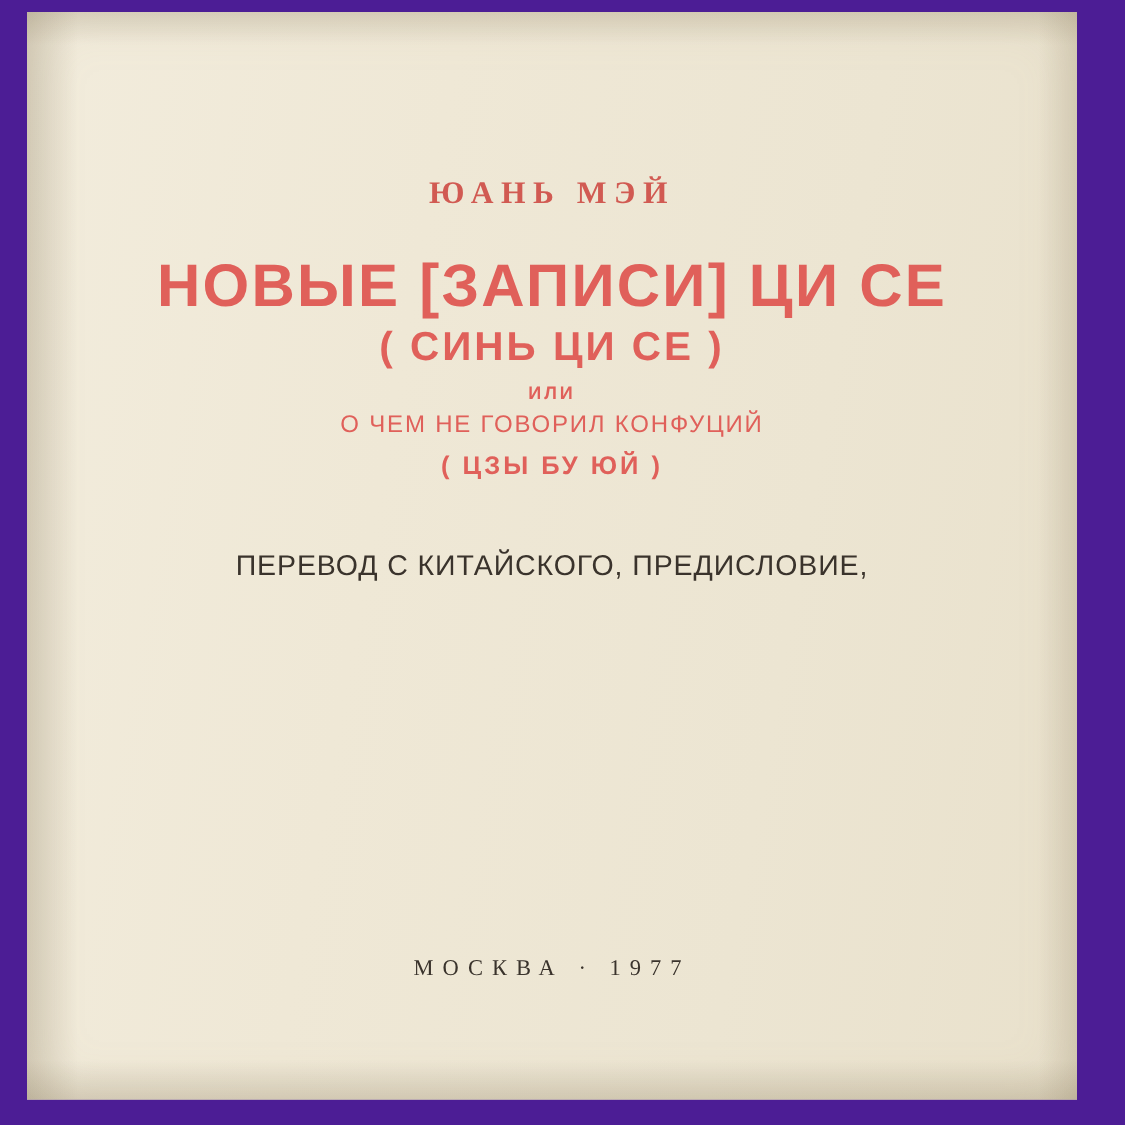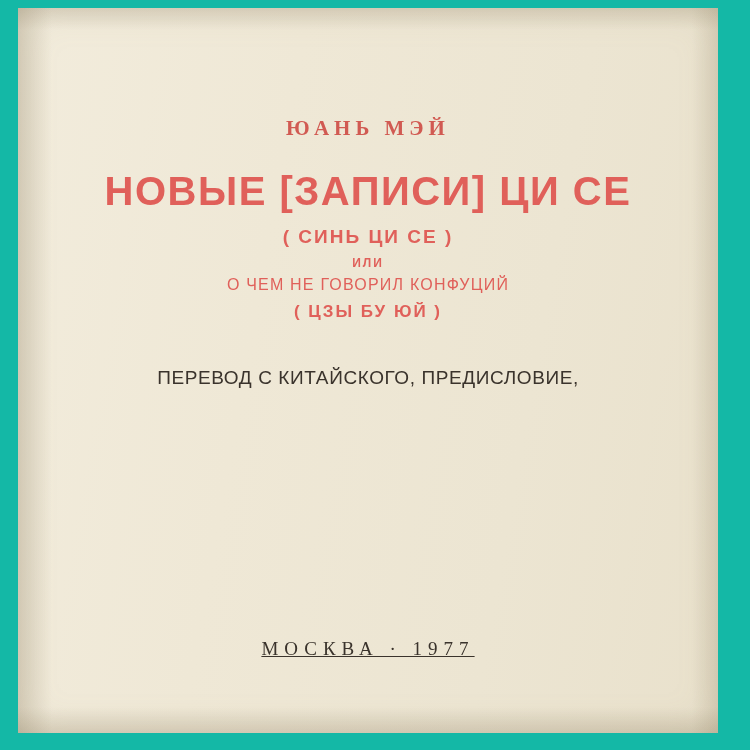--- a/index.html
+++ b/index.html
@@ -10,21 +10,21 @@
     height: 750px;
     overflow: hidden;
   }
   body {
     font-family: "Liberation Serif", serif;
   }
   #page {
     position: relative;
     width: 750px;
     height: 750px;
-    background: #14b8a6;
+    background: #4c1d95;
   }
   
   .paper {
     position: absolute;
     left: 18px;
     top: 8px;
     width: 700px;
     height: 725px;
     background: #efe9d8;
     background-image:
@@ -77,24 +77,23 @@
     color: #e0605a;
     font-family: "Liberation Sans", sans-serif;
   }
   .title-main {
     font-size: 40px;
     font-weight: 700;
     letter-spacing: 1.5px;
     line-height: 1.25;
   }
   .title-sub1 {
-    font-size: 19px;
+    font-size: 27px;
     font-weight: 700;
     letter-spacing: 2px;
-    margin-top: 10px;
   }
   .title-or {
     font-size: 12px;
     font-weight: 700;
     letter-spacing: 2px;
     margin-top: 8px;
   }
   .title-sub2 {
     font-size: 16px;
     font-weight: 400;
@@ -122,24 +121,23 @@
   .credits .line {
     display: block;
   }
 
   .imprint {
     position: absolute;
     top: 630px;
     left: 0; right: 0;
     color: #3a332c;
     font-family: "Liberation Serif", serif;
-    font-size: 19px;
+    font-size: 15px;
     letter-spacing: 6px;
     font-weight: 400;
-    text-decoration: underline;
   }
 </style>
 </head>
 <body>
 
 <div id="page">
   <div class="paper">
     <div class="edge-top"></div>
     <div class="edge-left"></div>
     <div class="edge-right"></div>

